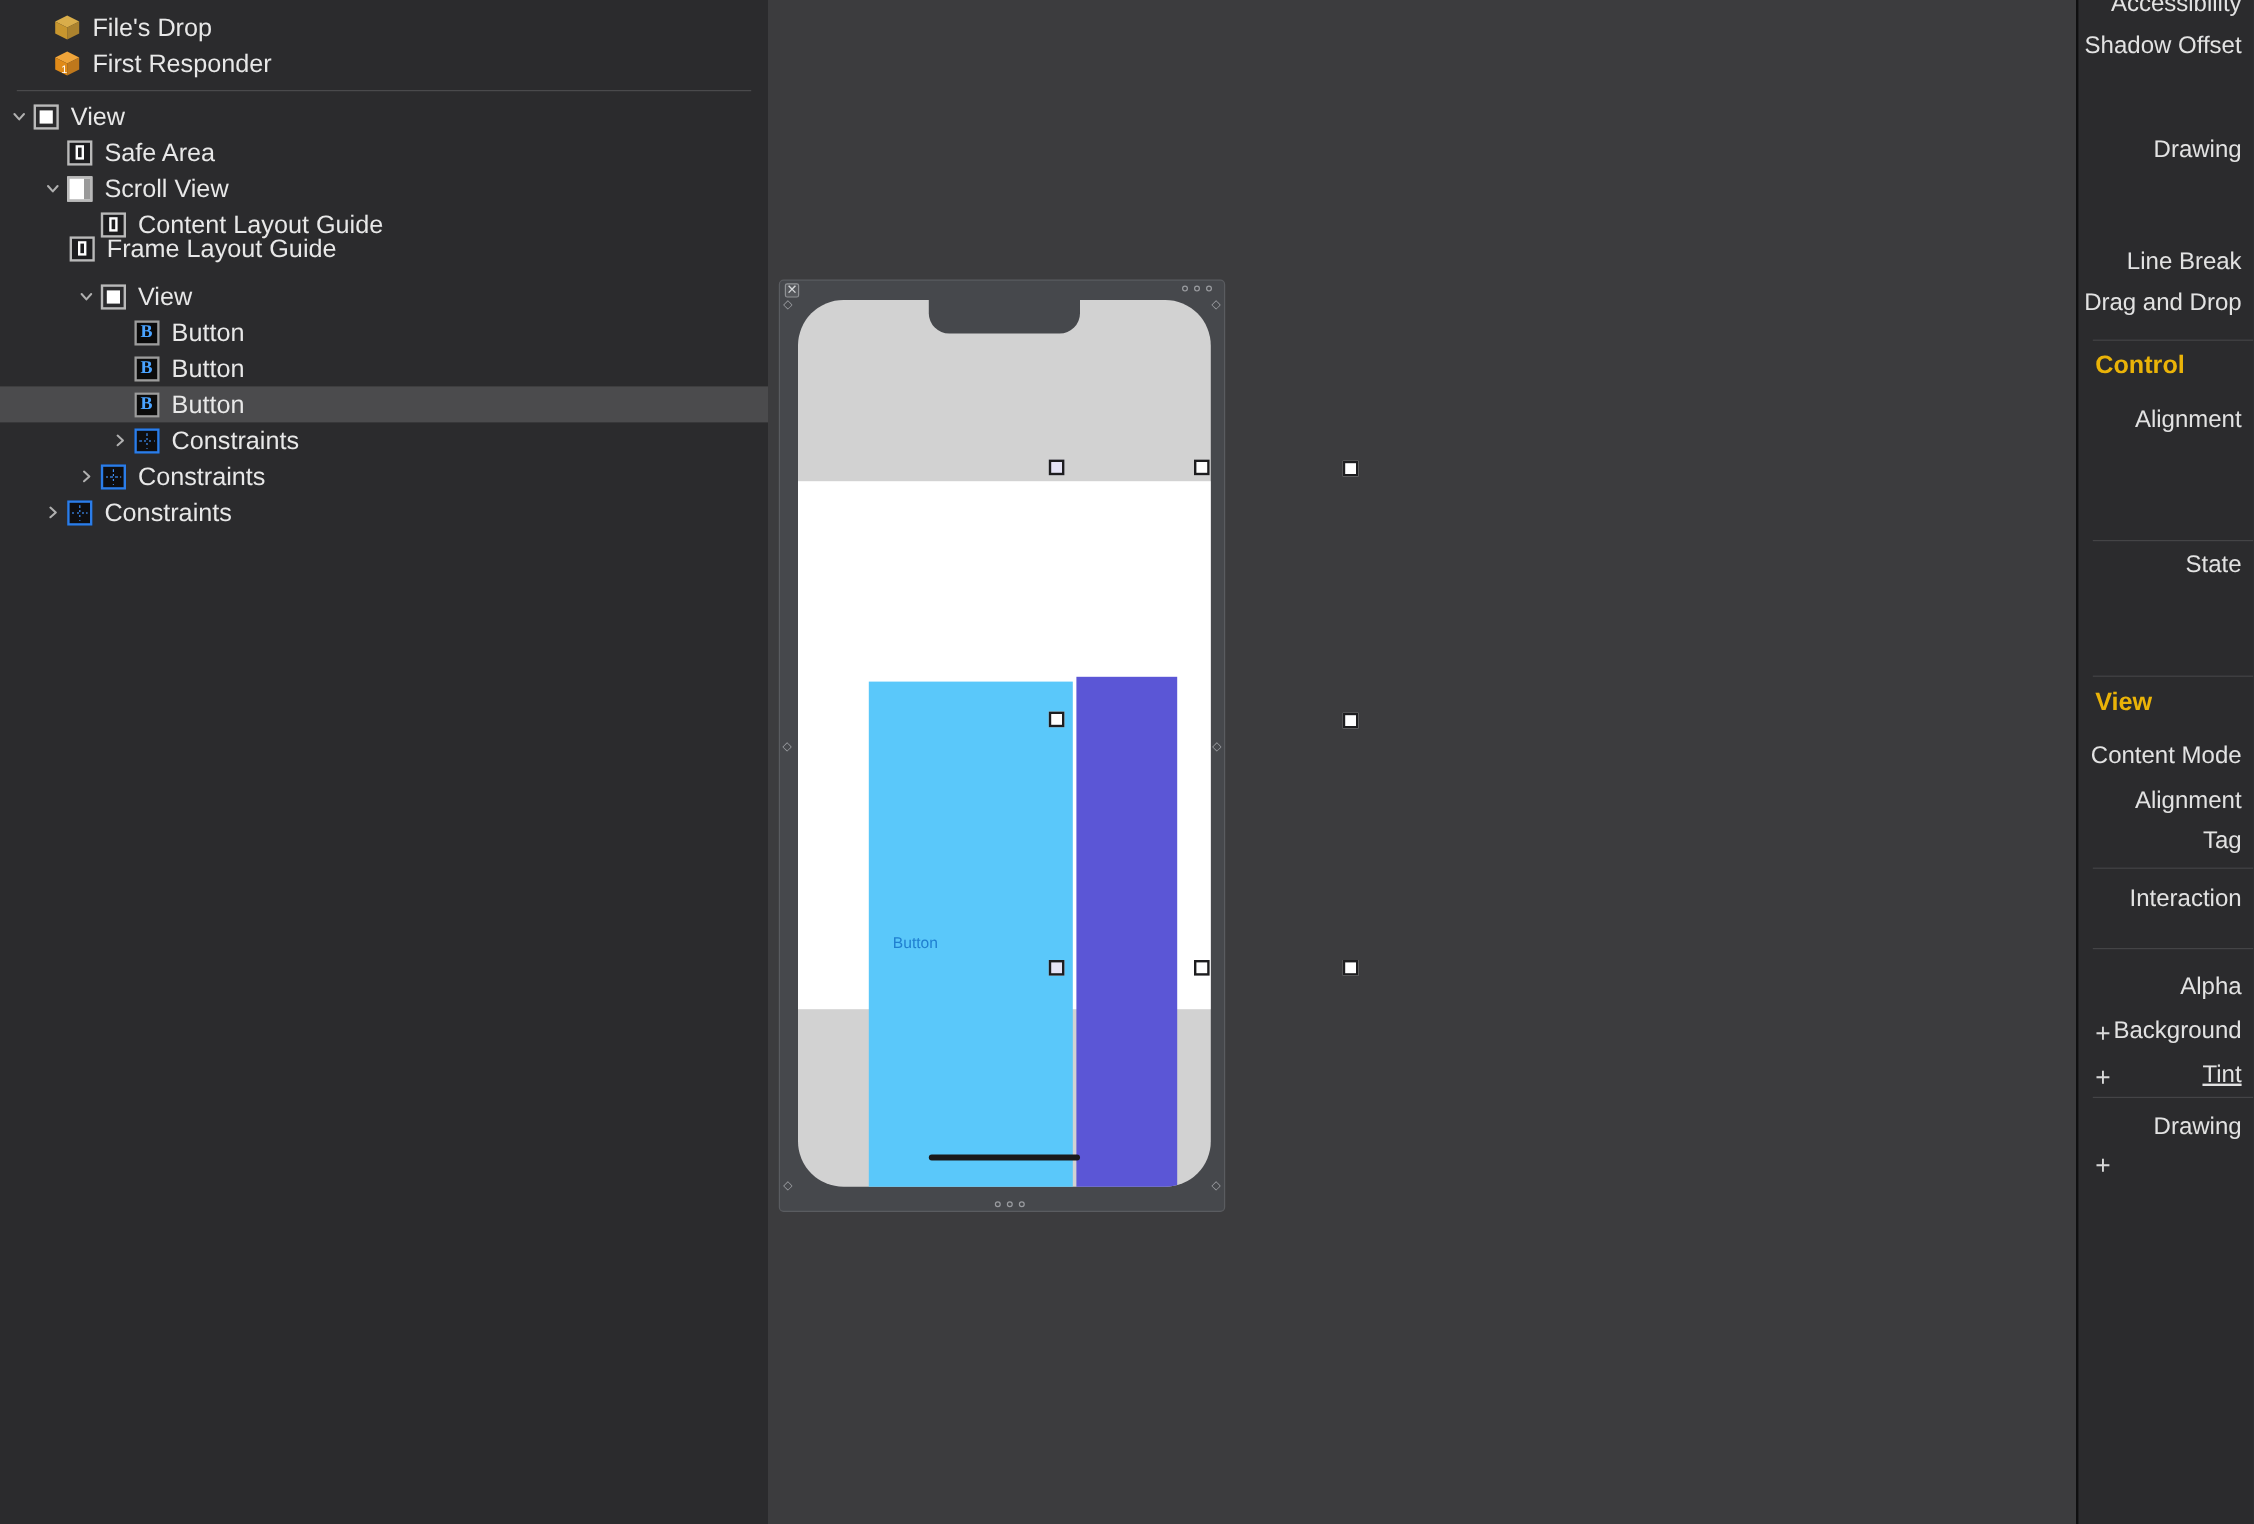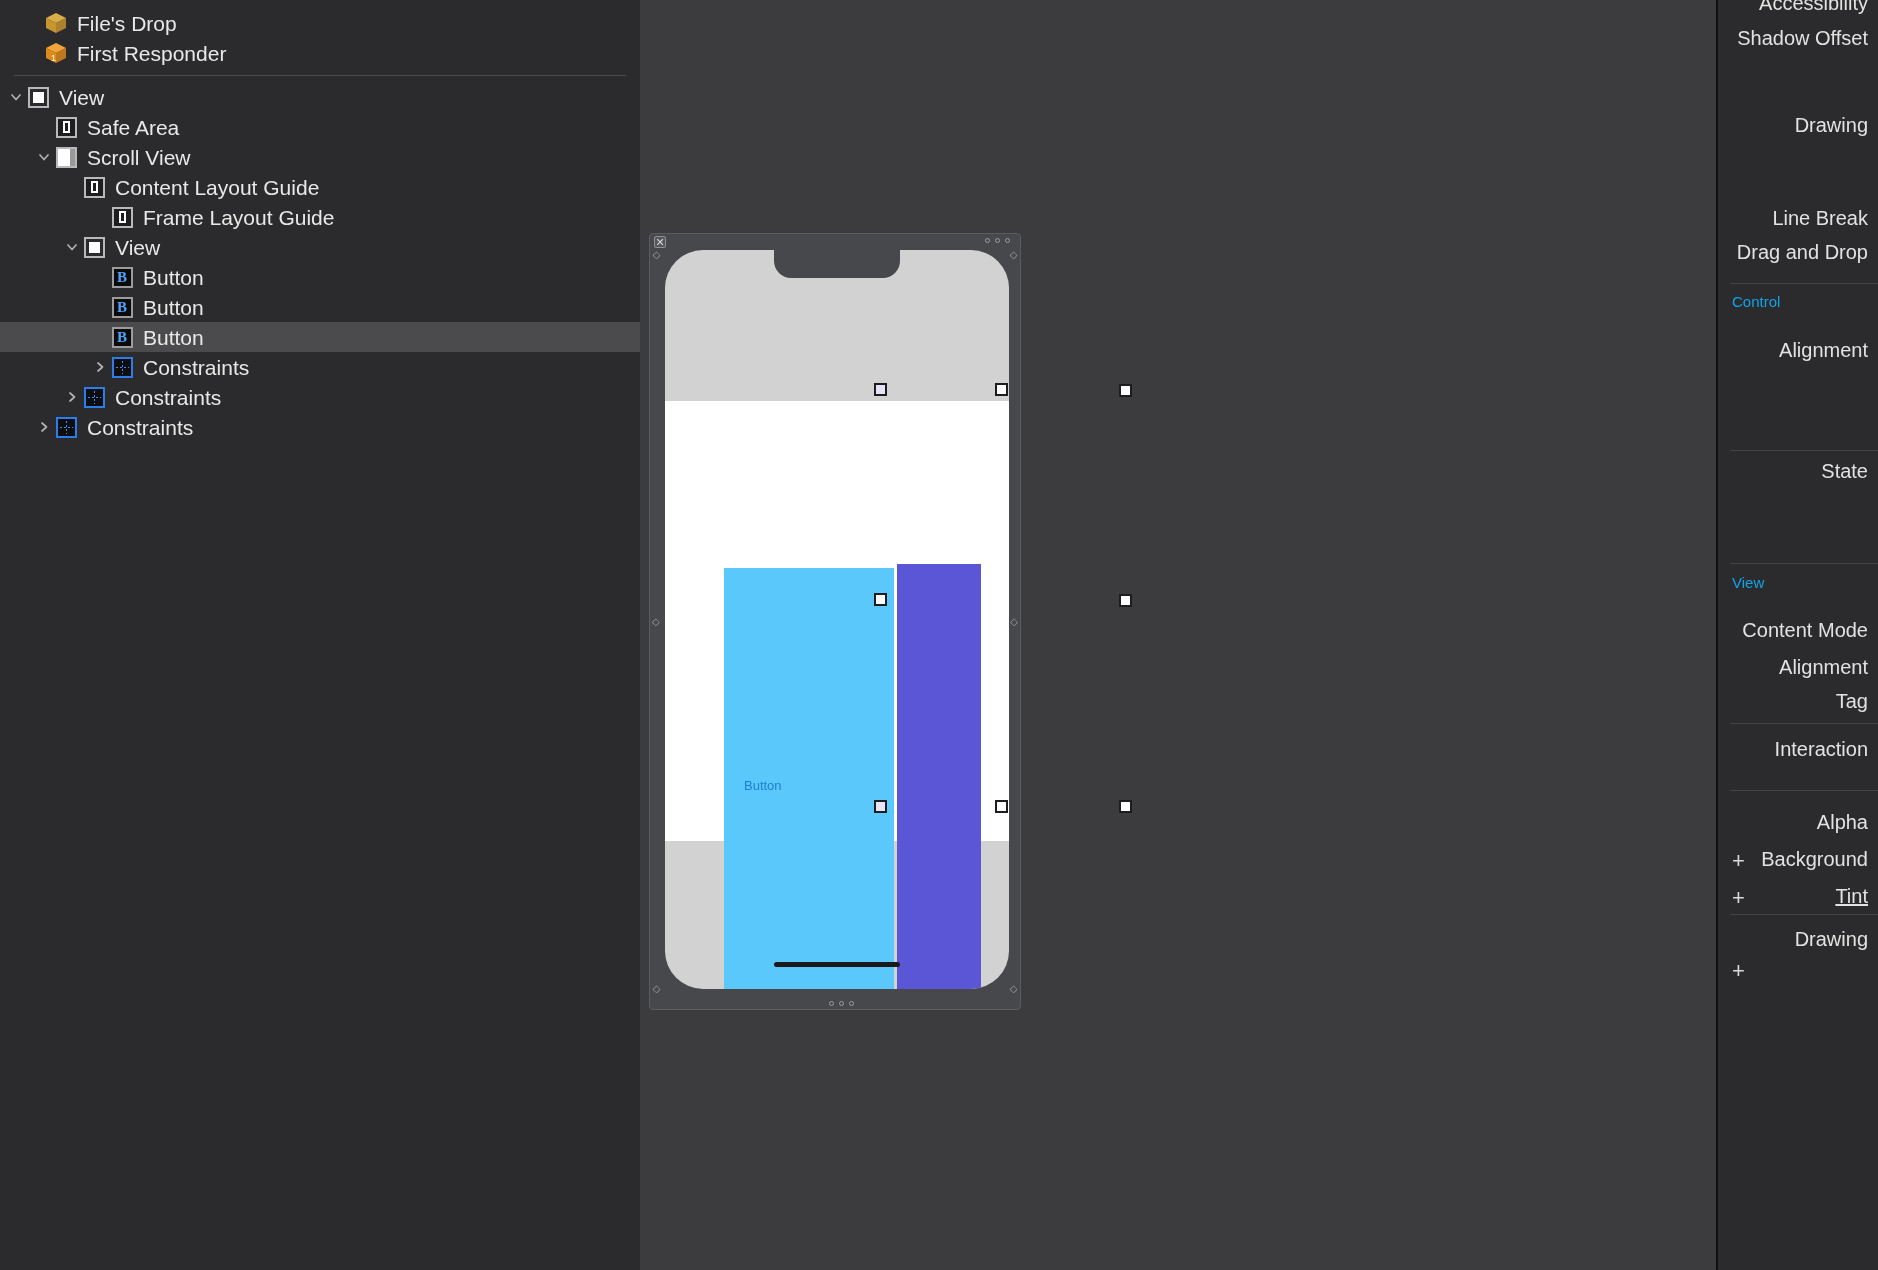--- a/index.html
+++ b/index.html
@@ -222,39 +222,39 @@
     position: absolute;
     width: 13px; height: 13px;
     background: #ffffff;
     border: 2px solid #1d1d1f;
   }
   .handle.ghost { background: #e6e4f6; }
 
   
   #inspector {
     position: absolute; right: 0; top: 0;
-    width: 162px; height: 1270px;
+    width: 148px; height: 1270px;
     background: #2b2b2d;
     border-left: 2px solid #0f0f10;
     overflow: hidden;
   }
   .insp-row {
     position: absolute;
     right: 10px;
     color: #e2e2e2;
     font-size: 20px;
     white-space: nowrap;
     text-align: right;
   }
   .insp-head {
     position: absolute;
     left: 14px;
-    color: #0ea5e9;
-    font-size: 15px;
-    font-weight: normal;
+    color: #eab308;
+    font-size: 21px;
+    font-weight: bold;
     white-space: nowrap;
   }
   .insp-div {
     position: absolute;
     left: 12px; right: 0;
     height: 1px; background: #444446;
   }
   .plus {
     position: absolute;
     left: 14px;
@@ -331,21 +331,21 @@
         </div>
         <div class="row" style="position: absolute; top: 172px; left: 0px; right: 0px; padding-left: 62px;">
           <span class="disclosure"></span>
           <span class="ico">
             <span class="sq-guide">
               <i></i>
             </span>
           </span>
           <span class="lbl">Content Layout Guide</span>
         </div>
-        <div class="row" style="position: absolute; top: 202px; left: 0px; right: 0px; padding-left: 90px; text-align: center;">
+        <div class="row" style="position: absolute; top: 192px; left: 0px; right: 0px; padding-left: 36px; text-align: center;">
           <span class="disclosure"></span>
           <span class="ico">
             <span class="sq-guide">
               <i></i>
             </span>
           </span>
           <span class="lbl">Frame Layout Guide</span>
         </div>
         <div class="row" style="position: absolute; top: 232px; left: 0px; right: 0px; padding-left: 62px;">
           <span class="disclosure">

